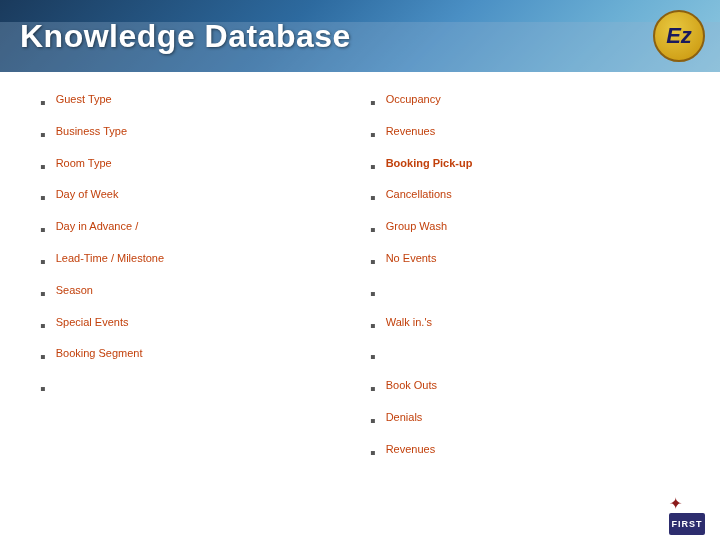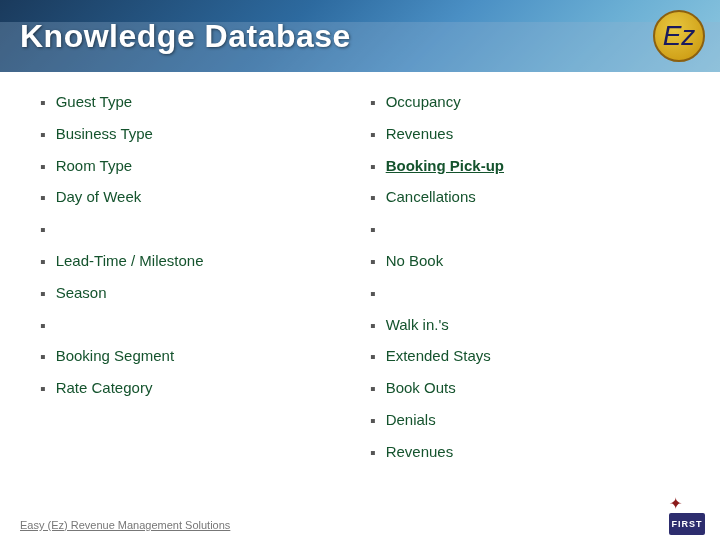--- a/index.html
+++ b/index.html
@@ -57,22 +57,22 @@
 
     .logo-circle {
       width: 52px;
       height: 52px;
       border-radius: 50%;
       background: radial-gradient(circle at 40% 35%, #e8c840, #c8930a);
       border: 2px solid #8b6010;
       display: flex;
       align-items: center;
       justify-content: center;
-      font-size: 28px;
-      font-weight: normal;
+      font-size: 22px;
+      font-weight: bold;
       color: #1a1a5e;
       font-style: italic;
     }
 
     
     .main-content {
       padding: 20px 30px 20px 30px;
       display: flex;
       gap: 0;
     }
@@ -92,27 +92,26 @@
 
     .bullet {
       color: #555555;
       font-size: 16px;
       flex-shrink: 0;
       margin-top: 1px;
       line-height: 1.3;
     }
 
     .item-text {
-      font-size: 15px;
-      color: #14532d;
+      font-size: 11px;
+      color: #c2410c;
       line-height: 1.3;
     }
 
     .item-text.underline {
-      text-decoration: underline;
       font-weight: bold;
     }
 
     
     .footer {
       position: absolute;
       bottom: 0;
       left: 0;
       right: 0;
       height: 30px;
@@ -182,39 +181,40 @@
       <div class="list-item">
       <span class="bullet">▪</span>
       <span class="item-text">Room Type</span>
     </div>
       <div class="list-item">
       <span class="bullet">▪</span>
       <span class="item-text">Day of Week</span>
     </div>
       <div class="list-item">
       <span class="bullet">▪</span>
+      <span class="item-text">Day in Advance /</span>
     </div>
       <div class="list-item">
       <span class="bullet">▪</span>
       <span class="item-text">Lead-Time / Milestone</span>
     </div>
       <div class="list-item">
       <span class="bullet">▪</span>
       <span class="item-text">Season</span>
     </div>
       <div class="list-item">
       <span class="bullet">▪</span>
+      <span class="item-text">Special Events</span>
     </div>
       <div class="list-item">
       <span class="bullet">▪</span>
       <span class="item-text">Booking Segment</span>
     </div>
       <div class="list-item">
       <span class="bullet">▪</span>
-      <span class="item-text">Rate Category</span>
     </div>
     </div>
 
   <div class="column" id="right-col">
   <div class="list-item">
       <span class="bullet">▪</span>
       <span class="item-text">Occupancy</span>
     </div>
       <div class="list-item">
       <span class="bullet">▪</span>
@@ -223,53 +223,52 @@
       <div class="list-item">
       <span class="bullet">▪</span>
       <span class="item-text underline">Booking Pick-up</span>
     </div>
       <div class="list-item">
       <span class="bullet">▪</span>
       <span class="item-text">Cancellations</span>
     </div>
       <div class="list-item">
       <span class="bullet">▪</span>
-    </div>
-      <div class="list-item">
-      <span class="bullet">▪</span>
-      <span class="item-text">No Book</span>
+      <span class="item-text">Group Wash</span>
+    </div>
+      <div class="list-item">
+      <span class="bullet">▪</span>
+      <span class="item-text">No Events</span>
     </div>
       <div class="list-item">
       <span class="bullet">▪</span>
     </div>
       <div class="list-item">
       <span class="bullet">▪</span>
       <span class="item-text">Walk in.'s</span>
     </div>
       <div class="list-item">
       <span class="bullet">▪</span>
-      <span class="item-text">Extended Stays</span>
     </div>
       <div class="list-item">
       <span class="bullet">▪</span>
       <span class="item-text">Book Outs</span>
     </div>
       <div class="list-item">
       <span class="bullet">▪</span>
       <span class="item-text">Denials</span>
     </div>
       <div class="list-item">
       <span class="bullet">▪</span>
       <span class="item-text">Revenues</span>
     </div>
     </div>
 
 </div>
 
 <div class="footer">
-  <span class="footer-text">Easy (Ez) Revenue Management Solutions</span>
   <div class="footer-logo">
     <span class="footer-mark">✦</span>
     <div class="footer-logo-box">
       <span class="footer-logo-text">FIRST</span>
     </div>
   </div>
 </div>
 
 </body></html>

